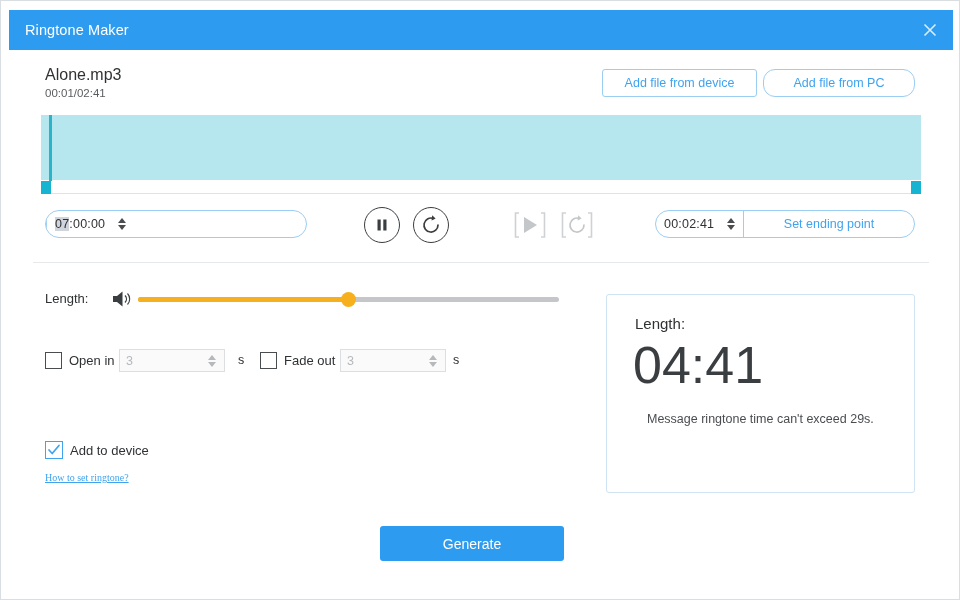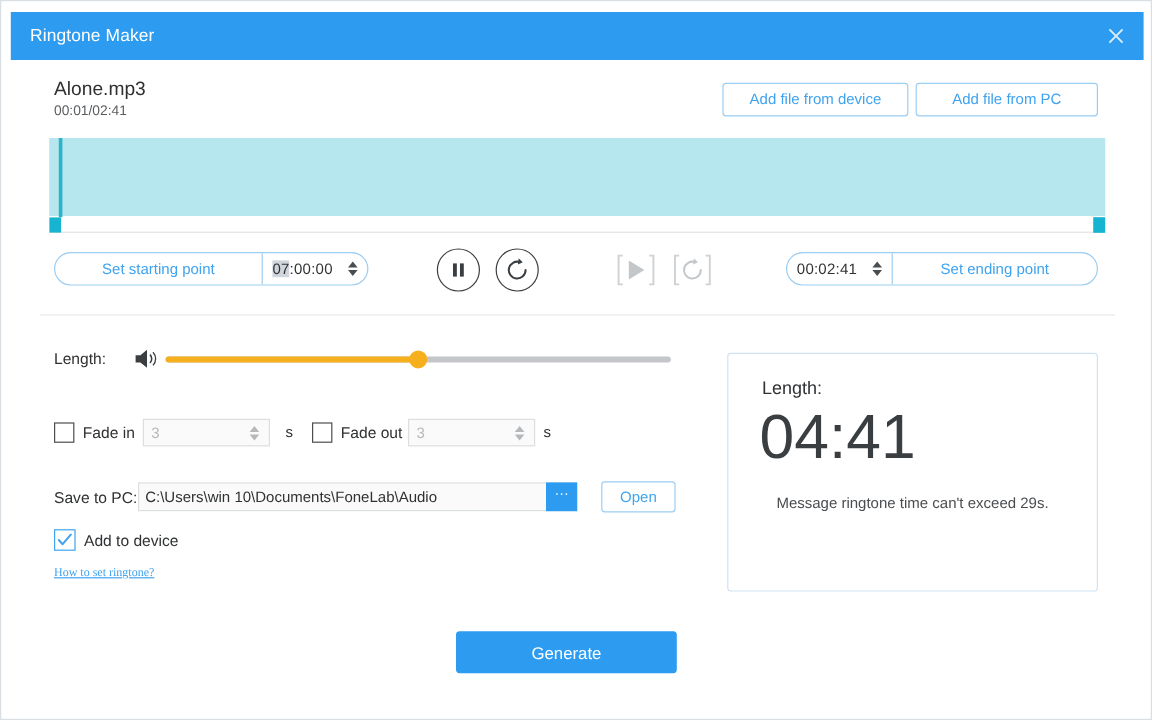--- a/index.html
+++ b/index.html
@@ -84,21 +84,21 @@
     color: #3fa3ef;
     font-size: 12.5px;
     font-family: "Liberation Sans", sans-serif;
     cursor: pointer;
     display: flex;
     align-items: center;
     justify-content: center;
     padding: 0;
   }
   #add-device-btn { left: 601px; top: 19px; width: 155px; }
-  #add-pc-btn     { left: 762px; top: 19px; width: 152px; }
+  #add-pc-btn     { left: 762px; top: 19px; width: 152px; border-radius: 12px; }
 
   
   .wave-wrap {
     position: absolute;
     left: 40px;
     top: 114px;
     width: 880px;
     height: 82px;
   }
   .wave-region {
@@ -495,21 +495,20 @@
     <div class="wave-region"></div>
     <div class="playhead"></div>
     <div class="wave-baseline"></div>
     <div class="handle left"></div>
     <div class="handle right"></div>
   </div>
 
   <div class="transport">
 
     <div class="pill" id="start-pill">
-      <button class="pill-label">Set starting point</button>
       <div class="pill-spin">
         <span class="spin-value"><span class="sel">07</span><span>:00:00</span></span>
         <div class="spin-arrows">
           <div class="up"></div>
           <div class="down"></div>
         </div>
       </div>
     </div>
 
     <button class="circ-btn" id="pause-btn">
@@ -567,21 +566,21 @@
       </svg>
     </span>
     <div class="slider-track">
       <div class="slider-fill" style="width: 210.5px;"></div>
       <div class="slider-thumb" style="left: 203px;"></div>
     </div>
   </div>
 
   <div class="fade-row">
     <div class="cb-square" id="fade-in-cb"></div>
-    <span class="fade-text" id="fade-in-label">Fade in</span>
+    <span class="fade-text" id="fade-in-label">Open in</span>
     <div class="num-box" id="fade-in-num">
       <span class="v">3</span>
       <div class="spin-arrows">
         <div class="up"></div>
         <div class="down"></div>
       </div>
     </div>
     <span class="unit" id="unit-1">s</span>
 
     <div class="cb-square" id="fade-out-cb"></div>
@@ -589,28 +588,20 @@
     <div class="num-box" id="fade-out-num">
       <span class="v">3</span>
       <div class="spin-arrows">
         <div class="up"></div>
         <div class="down"></div>
       </div>
     </div>
     <span class="unit" id="unit-2">s</span>
   </div>
 
-  <div class="save-row">
-    <span class="save-label">Save to PC:</span>
-    <div class="path-box">
-      <span class="path-text">C:\Users\win 10\Documents\FoneLab\Audio</span>
-    </div>
-    <button class="browse-btn">···</button>
-    <button class="open-btn">Open</button>
-  </div>
 
   <div class="cb-square checked" id="add-to-device-cb">
     <svg width="16" height="16" viewBox="0 0 16 16" style="display:block">
       <path d="M3 8 L6.2 11.5 L13 3.5" stroke="#3fa3ef" stroke-width="1.7" fill="none" stroke-linecap="round" stroke-linejoin="round"></path>
     </svg>
   </div>
   <span class="add-device-text">Add to device</span>
   <span class="how-link">How to set ringtone?</span>
 
   <div class="length-panel">

